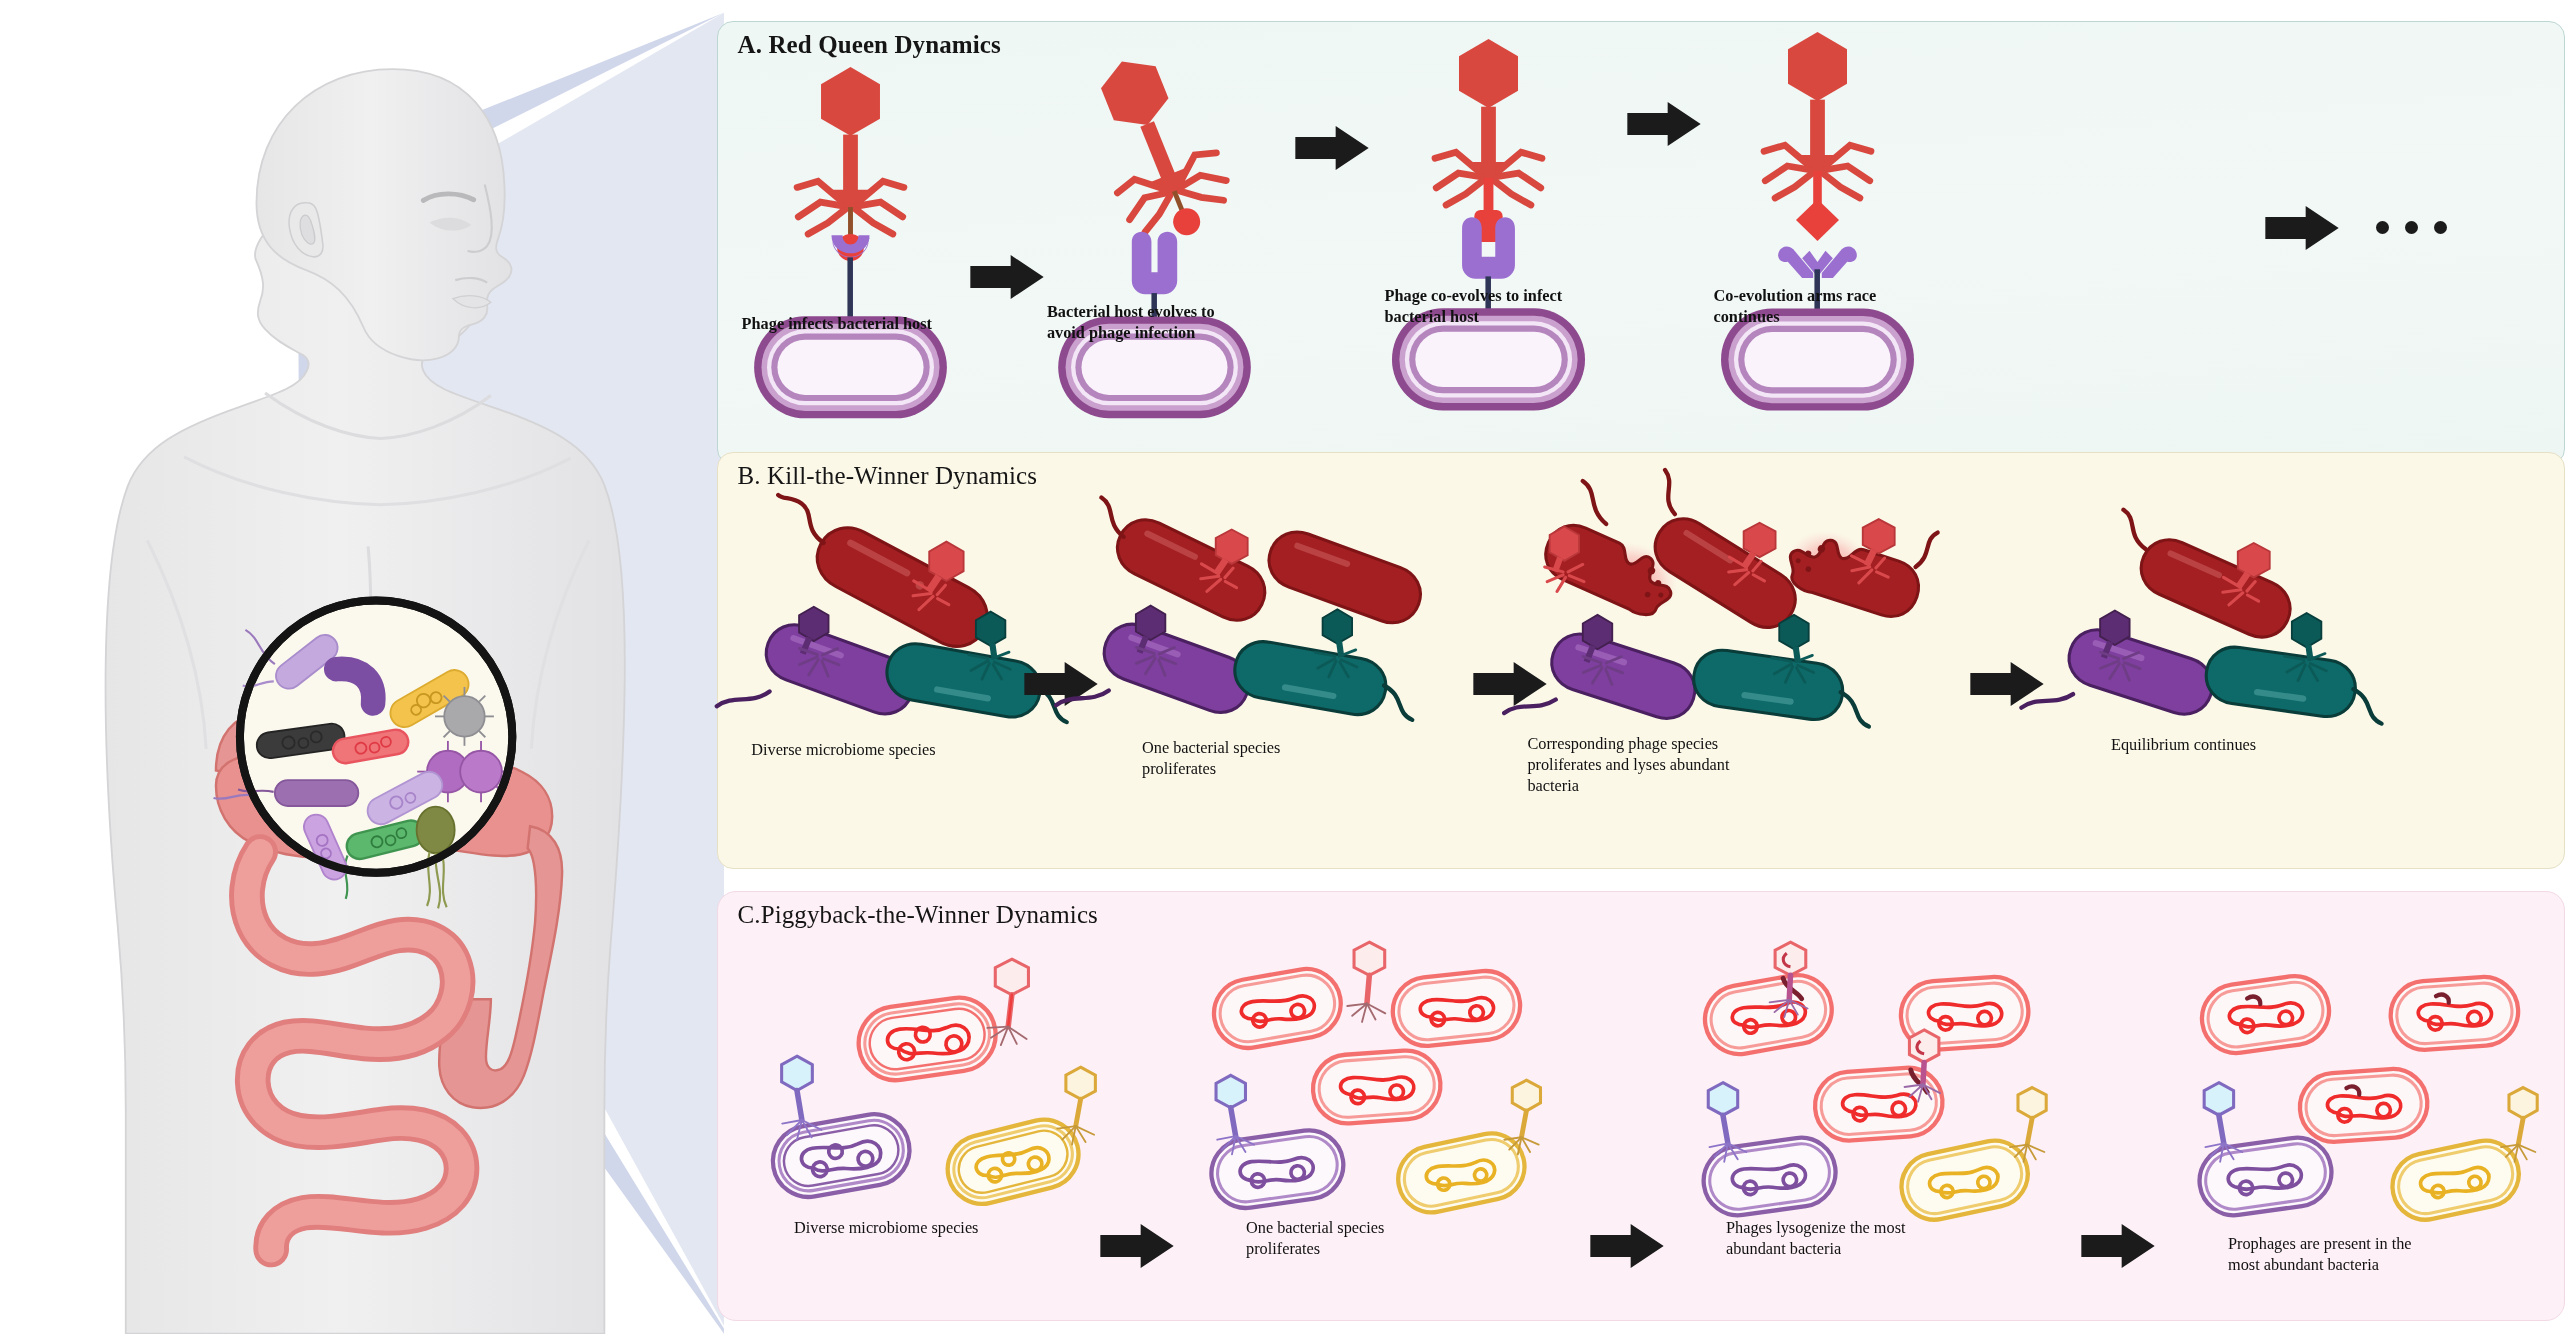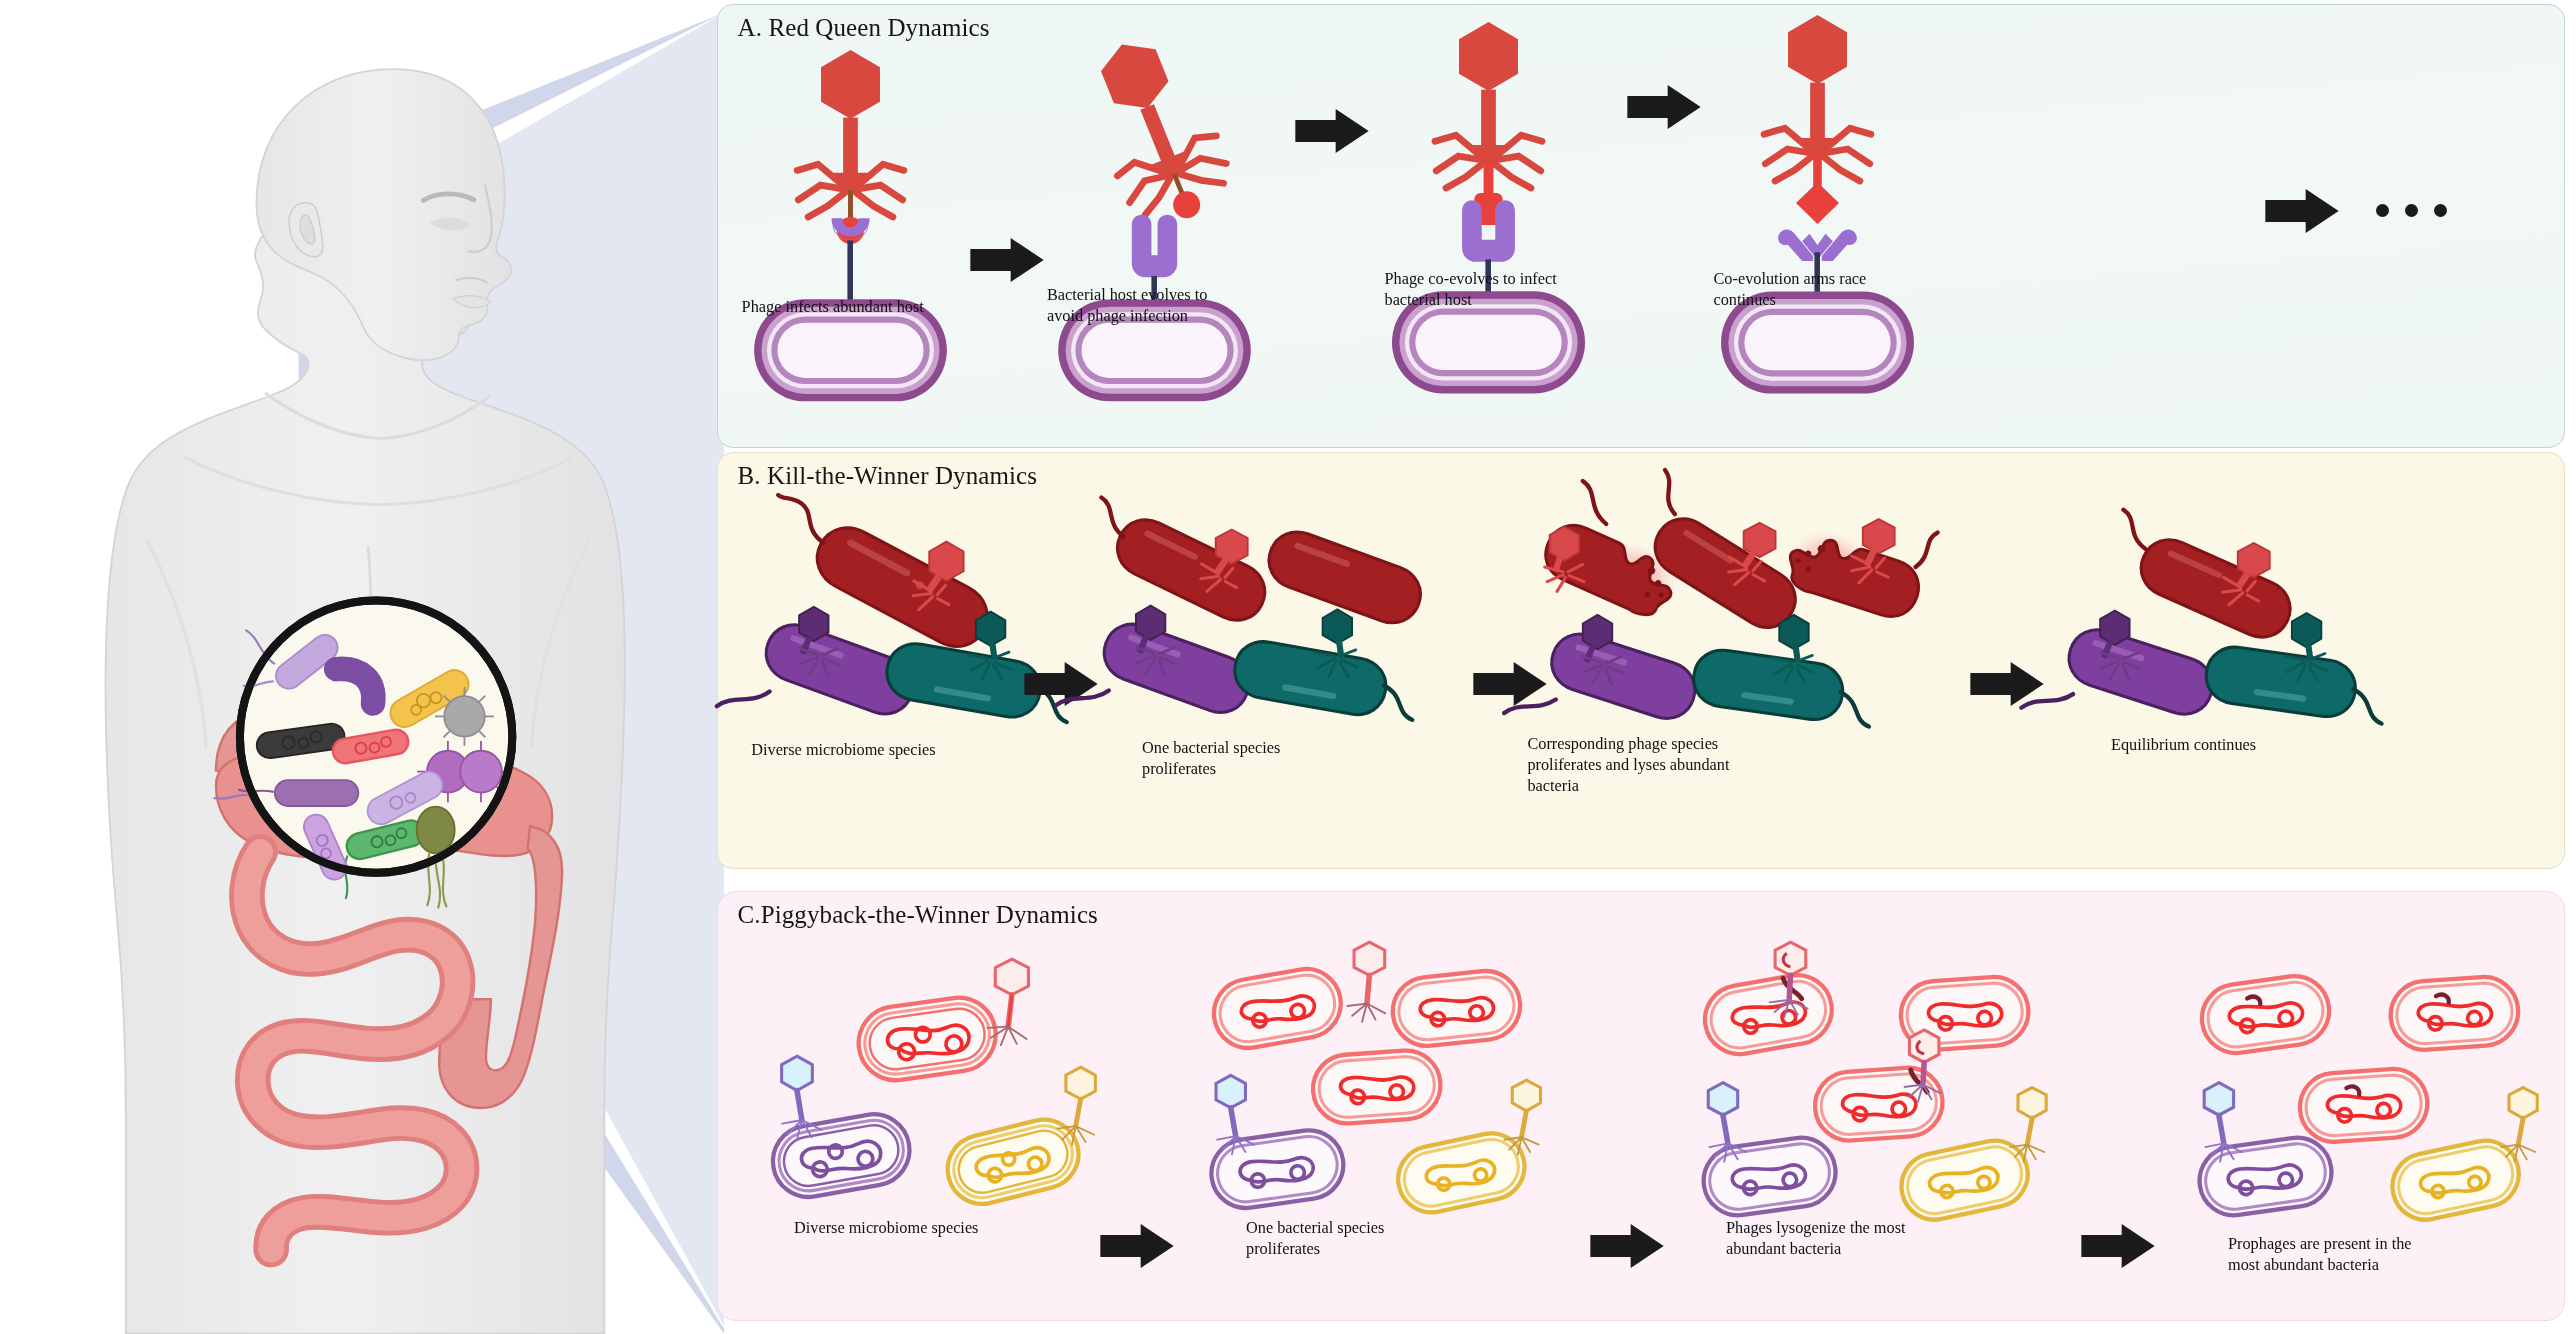--- a/index.html
+++ b/index.html
@@ -14,23 +14,23 @@
   
   #left-region { position: absolute; left: 0; top: 0; width: 724px; height: 1334px; }
   #wedge { position: absolute; left: 0; top: 0; width: 724px; height: 1334px; }
 
   
   .panel {
     position: absolute;
     border-radius: 16px;
     border: 1.2px solid rgba(140,170,165,0.55);
   }
-  #panel-a { left: 717px; top: 4px; width: 1848px; height: 444px;
+  #panel-a { left: 717px; top: 21px; width: 1848px; height: 444px;
              background: linear-gradient(175deg,#eff7f5 0%,#f1f8f6 55%,#eef6f4 100%);
-             border-color: #bcd6d2; }
+             border-color: #bcd6d2; font-weight: bold; }
   #panel-b { left: 717px; top: 452px; width: 1848px; height: 417px;
              background: #fbf8e8; border-color: #e6e0c4; }
   #panel-c { left: 717px; top: 891px; width: 1848px; height: 430px;
              background: #fdf0f6; border-color: #f2d9e6; border-radius: 19px; }
 
   .panel-title {
     position: absolute; left: 19.6px; top: 8.6px;
     font-size: 25px; color: #151515; letter-spacing: 0.1px;
     white-space: nowrap;
   }
@@ -345,21 +345,21 @@
         </g>
 
         <g>
           <rect x="8" y="424" width="314" height="166" rx="83" fill="#8e4a8e"></rect>
           <rect x="20" y="436" width="290" height="142" rx="71" fill="#caa0ce"></rect>
           <rect x="29" y="445" width="272" height="124" rx="62" fill="#f3e6f6"></rect>
           <rect x="36" y="452" width="258" height="110" rx="55" fill="#b585bd"></rect>
           <rect x="46" y="462" width="238" height="90" rx="45" fill="#faf3fc"></rect>
         </g>
       </svg>
-      <div class="caption" style="left:-7.4px; top:257px; width:221px;">Phage infects abundant host</div>
+      <div class="caption" style="left:-7.4px; top:257px; width:221px;">Phage infects bacterial host</div>
     </div>
 
     <svg class="arrow" style="left:252px; top:233px;" width="74" height="44" viewBox="0 0 120 72">
       <polygon points="0,18 66,18 66,0 120,36 66,72 66,54 0,54" fill="#1b1b1b"></polygon>
     </svg>
 
     <div class="stage" style="left:335px; top:21.5px;">
       <svg width="203" height="319" viewBox="0 0 330 520">
         <g transform="rotate(-22 165 160)">
           <polygon points="165,18 213,46 213,102 165,130 117,102 117,46" fill="#d8483f"></polygon>

